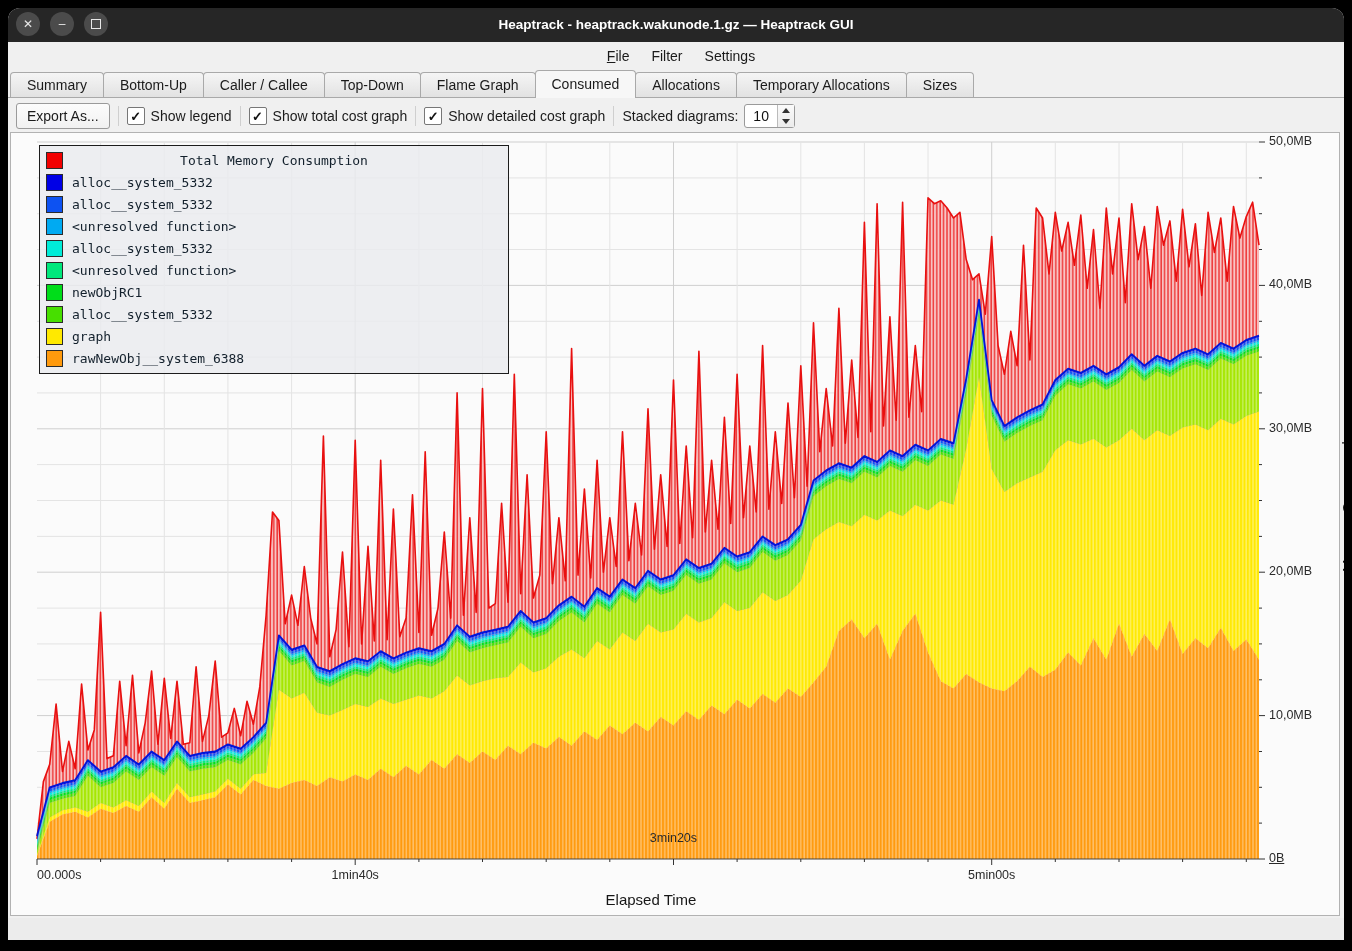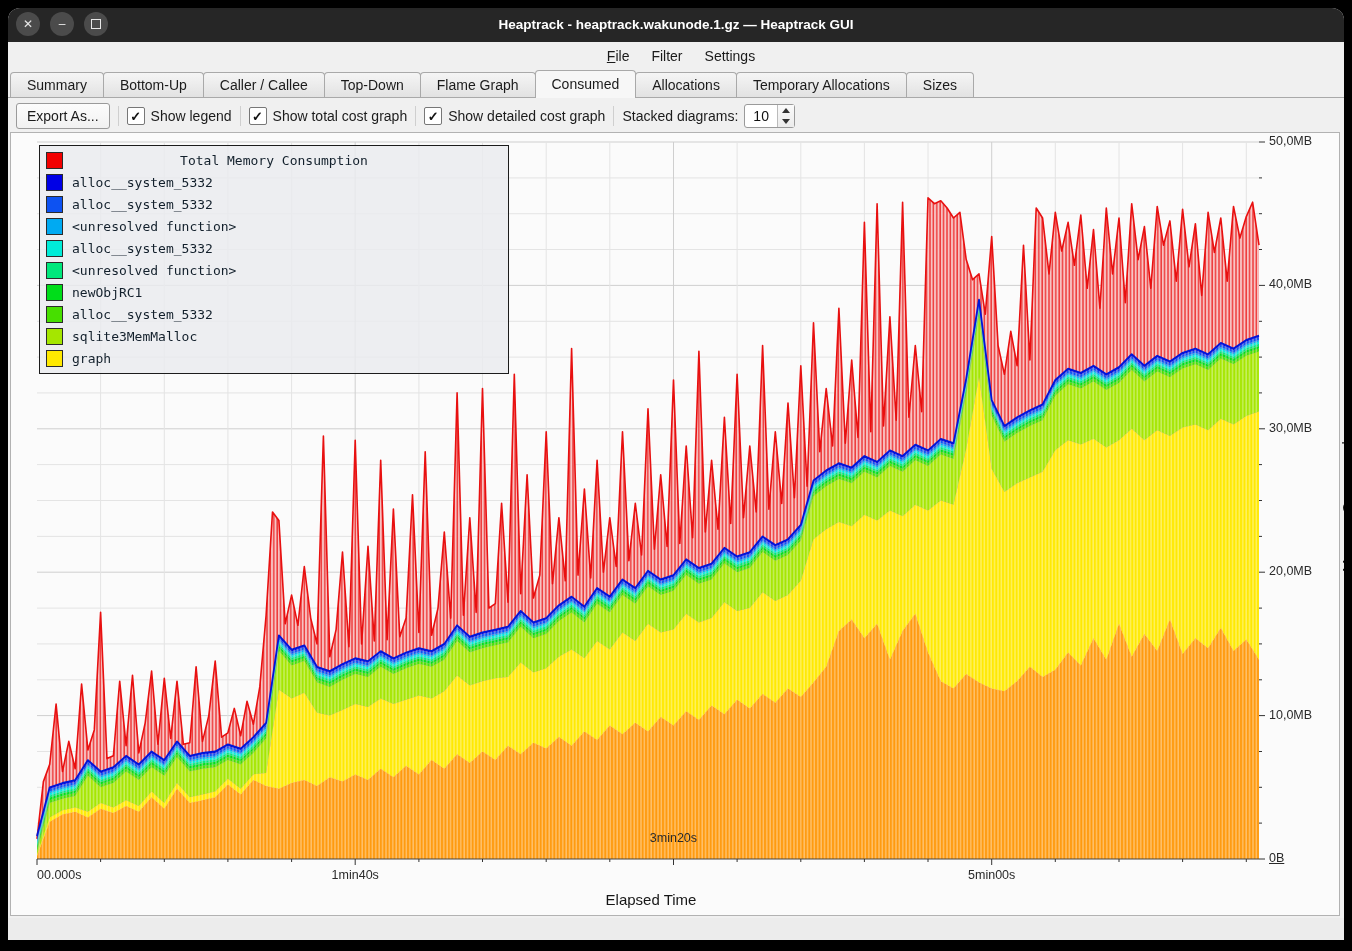--- a/index.html
+++ b/index.html
@@ -270,26 +270,26 @@
         </div>
         <div class="lrow">
           <span class="lswatch" style="background: rgb(0, 221, 26);"></span>
           <span class="llabel">newObjRC1</span>
         </div>
         <div class="lrow">
           <span class="lswatch" style="background: rgb(71, 223, 0);"></span>
           <span class="llabel">alloc__system_5332</span>
         </div>
         <div class="lrow">
-          <span class="lswatch" style="background: rgb(165, 230, 0);"></span>
-          <span class="llabel">sqlite3MemMalloc</span>
-        </div>
-        <div class="lrow">
           <span class="lswatch" style="background: rgb(255, 233, 0);"></span>
           <span class="llabel">graph</span>
+        </div>
+        <div class="lrow">
+          <span class="lswatch" style="background: rgb(255, 154, 13);"></span>
+          <span class="llabel">rawNewObj__system_6388</span>
         </div>
       </div>
     <div class="axis-title-y">Memory Consumed</div>
     <div class="axis-title-x">Elapsed Time</div>
     <div id="ticklabels">
         <div class="ylab" style="left: 1258px; top: 718px; text-decoration: underline;">0B</div>
         <div class="ylab" style="left: 1258px; top: 574.6px;">10,0MB</div>
         <div class="ylab" style="left: 1258px; top: 431.2px;">20,0MB</div>
         <div class="ylab" style="left: 1258px; top: 287.8px;">30,0MB</div>
         <div class="ylab" style="left: 1258px; top: 144.4px;">40,0MB</div>

